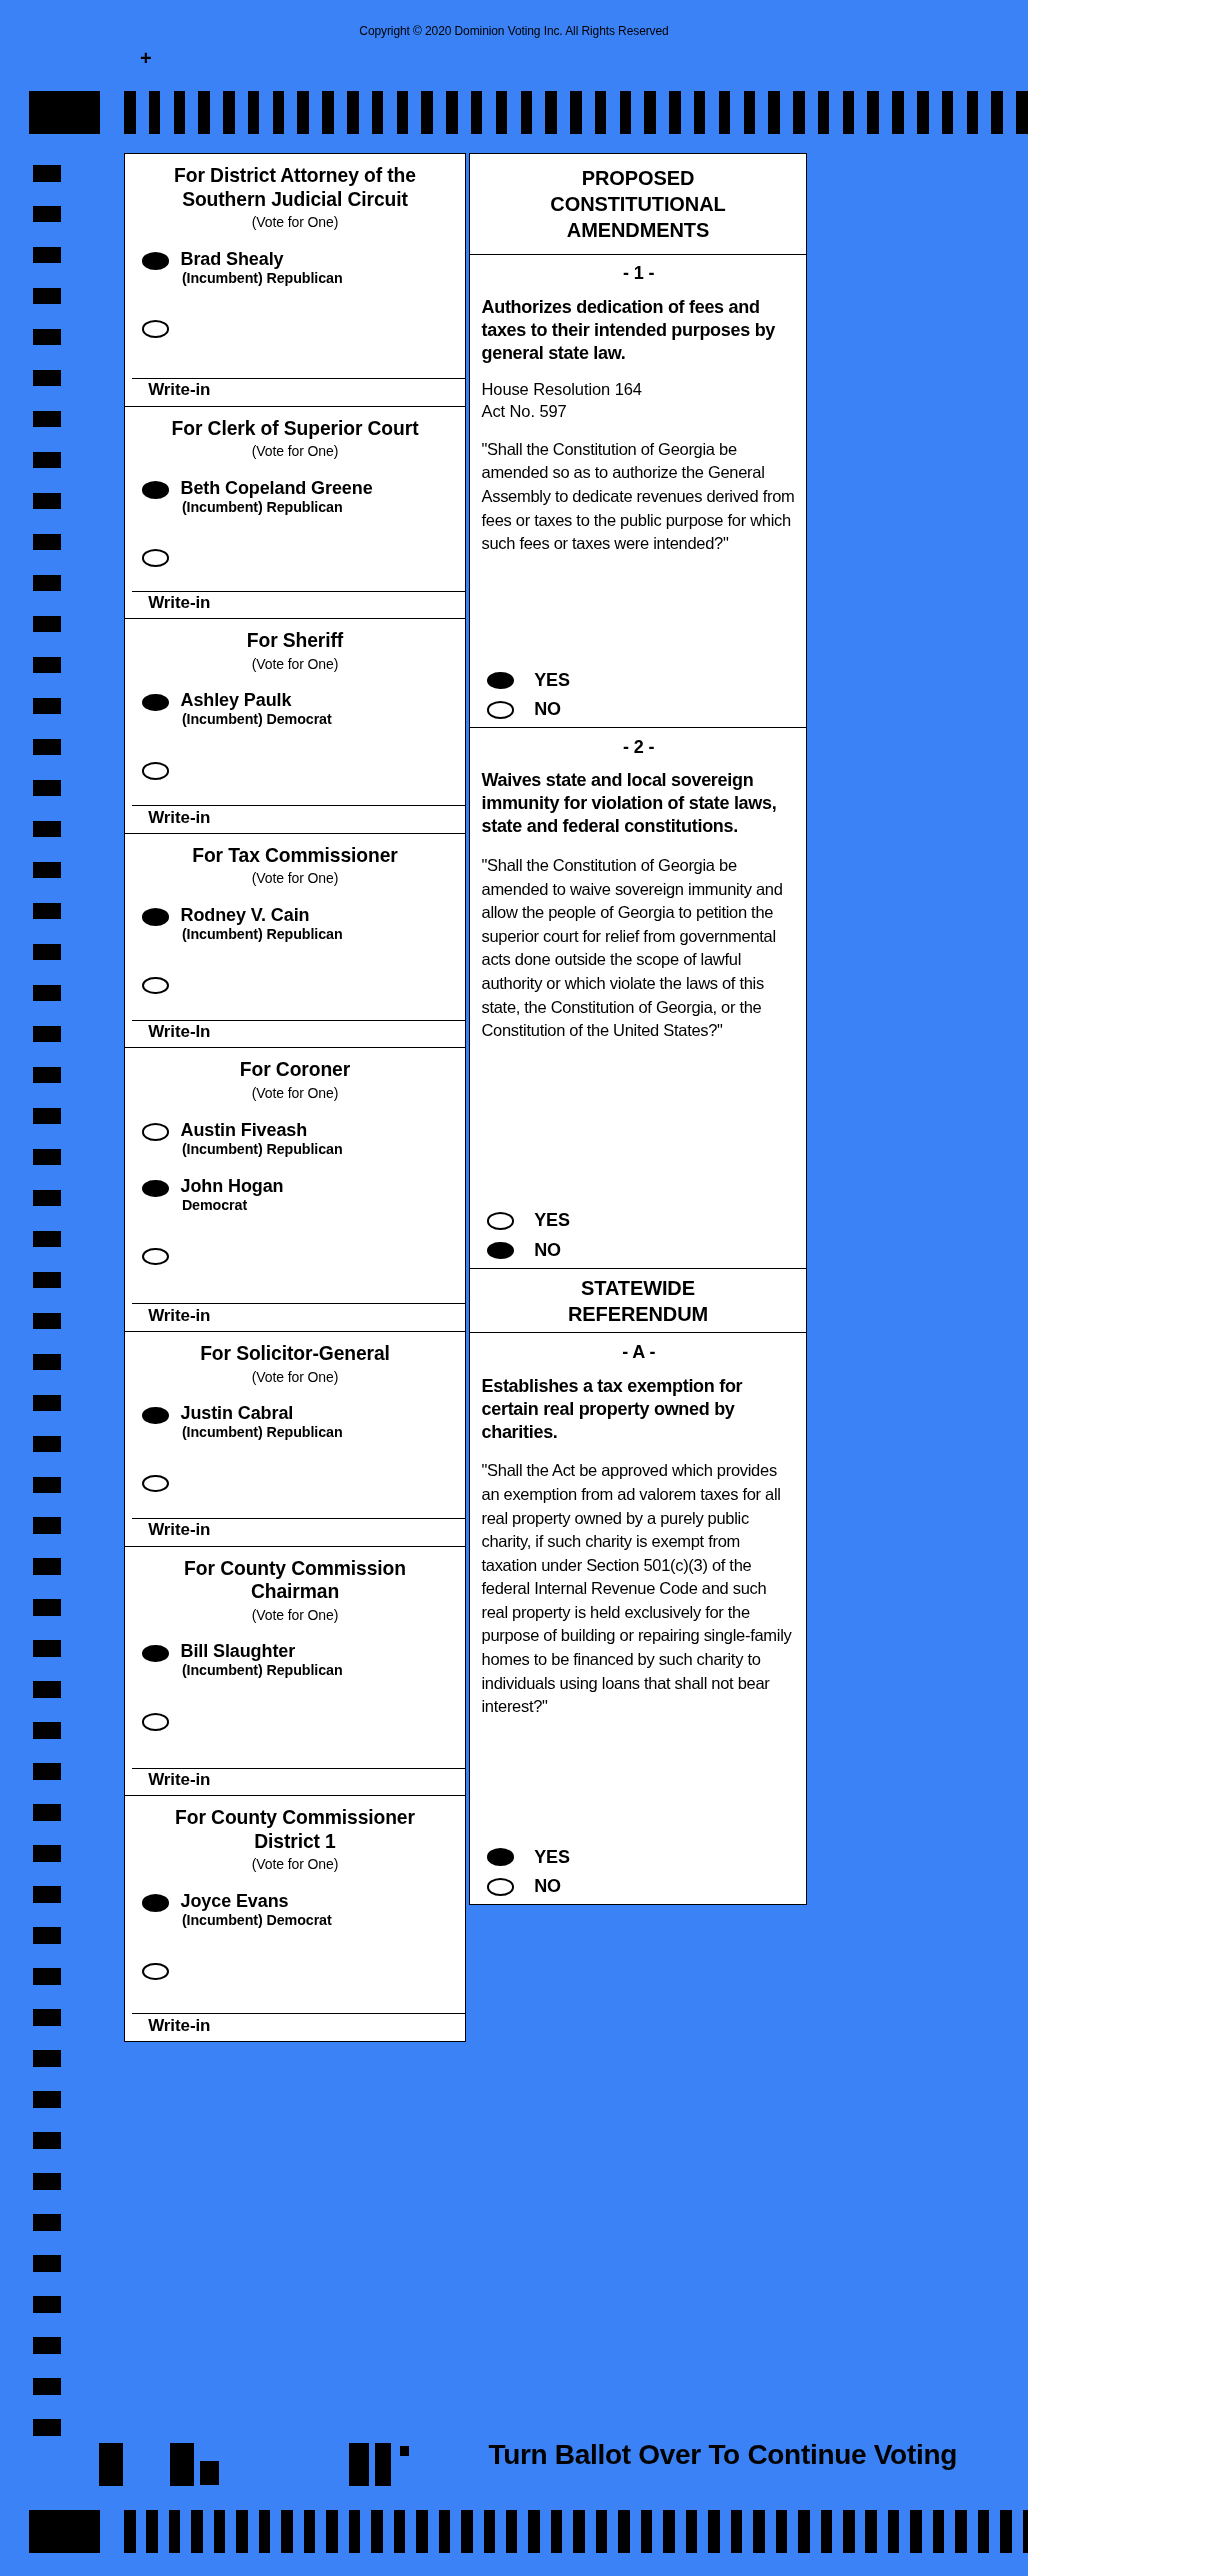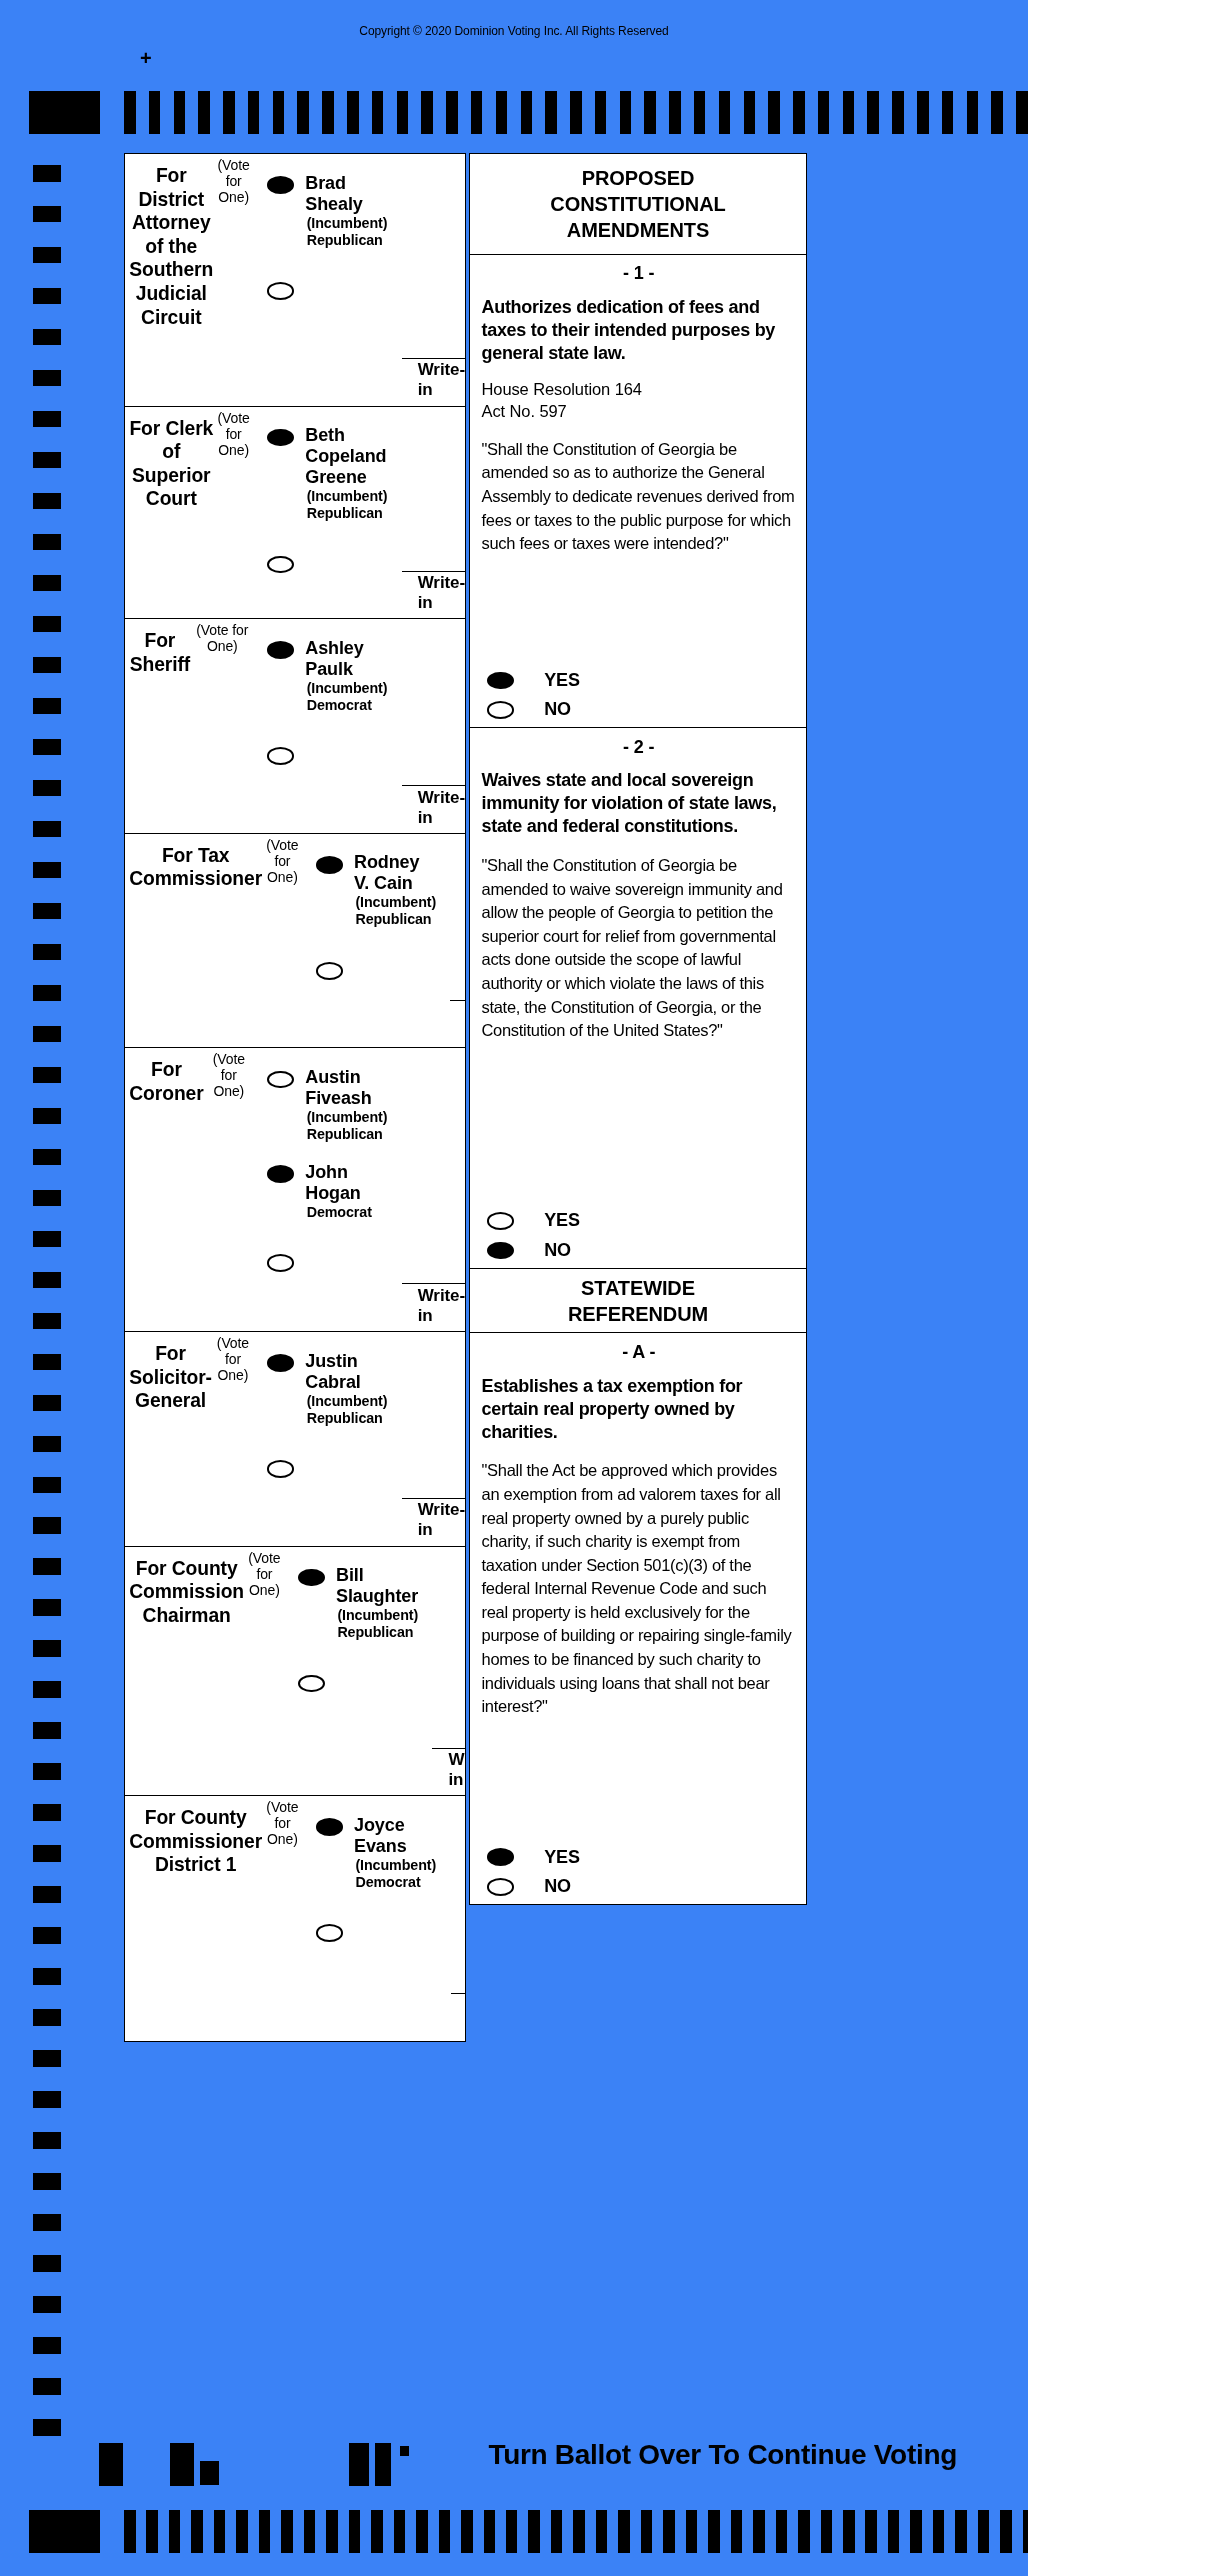--- a/index.html
+++ b/index.html
@@ -25,21 +25,21 @@
 
   
   .col{position:absolute;top:153px;}
   .contest-col{left:124px;width:342px;}
   .measure-col{left:469px;width:338px;}
 
   .contest,.measure,.rc-header{box-sizing:border-box;border:1.4px solid #000;margin-top:-1.4px;background:#fff;overflow:hidden;}
   .col > :first-child{margin-top:0;}
 
   
-  .contest{display:flex;flex-direction:row;}
+  .contest{display:flex;flex-direction:column;}
   .c-title{font-weight:bold;font-size:19.3px;line-height:23.6px;text-align:center;padding:10px 4.3px 0 4.3px;}
   .c-instruction{font-size:14px;text-align:center;margin-top:2.9px;}
   .candidate{display:flex;align-items:flex-start;margin:20px 7.2px 0 17px;}
   .candidate.empty{margin-top:31.5px;}
   .oval{flex:0 0 auto;width:23px;height:13.6px;border:2.1px solid #000;border-radius:50%;background:#fff;margin-top:2.1px;}
   .oval.filled{background:#000;}
   .cand-text{margin-left:11.5px;margin-top:-1.4px;}
   .cand-name{display:block;font-weight:bold;font-size:18px;line-height:21px;}
   .cand-detail{display:block;font-weight:bold;font-size:14.3px;line-height:17px;margin-left:1.4px;}
   .writein{margin-top:auto;padding:0 0 5.7px 7.2px;}
@@ -50,21 +50,21 @@
   .rc-header{display:flex;flex-direction:column;justify-content:center;text-align:center;
              font-weight:bold;font-size:20px;line-height:26px;}
   .measure{display:flex;flex-direction:column;padding:0 10px 0 11.5px;}
   .m-number{text-align:center;font-weight:bold;font-size:18px;margin-top:8.6px;flex-shrink:0;}
   .m-summary{font-weight:bold;font-size:18px;line-height:23px;margin-top:11.5px;letter-spacing:-0.3px;}
   .m-refs{font-size:16.5px;line-height:21.5px;margin-top:14.3px;}
   .m-question{font-size:16.5px;line-height:23.6px;margin-top:15.8px;letter-spacing:-0.3px;}
   .choices{margin-top:auto;padding-bottom:7.2px;flex-shrink:0;}
   .choice{display:flex;align-items:center;margin-top:8.6px;}
   .choice .oval{margin-left:5.7px;margin-top:0;}
-  .choice-label{font-weight:bold;font-size:18px;margin-left:30px;}
+  .choice-label{font-weight:bold;font-size:18px;margin-left:20px;}
 
   
   .fmark{position:absolute;background:#000;}
   .turn-notice{position:absolute;top:2439px;right:71px;font-weight:bold;font-size:28px;letter-spacing:-0.3px;}
   .move-arrows{position:absolute;left:1157px;top:2461px;width:31.5px;height:31.5px;}
 </style>
 </head>
 <body>
 
 <div class="page">

